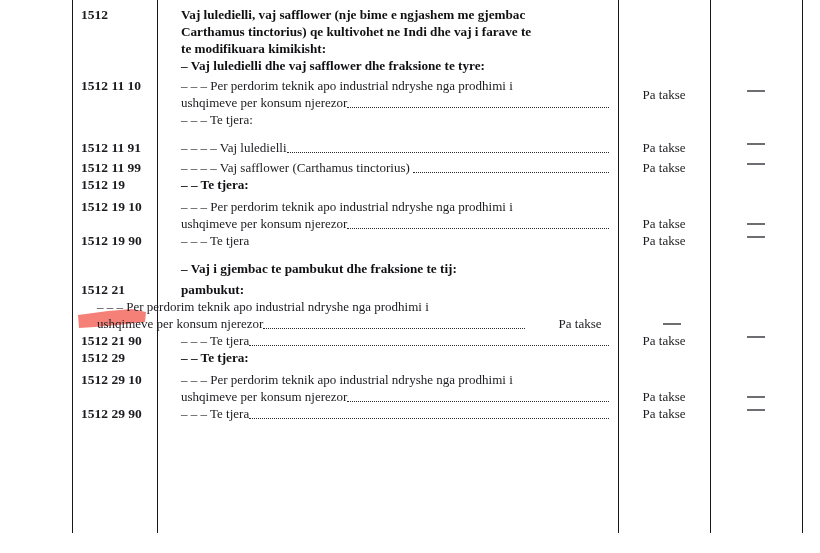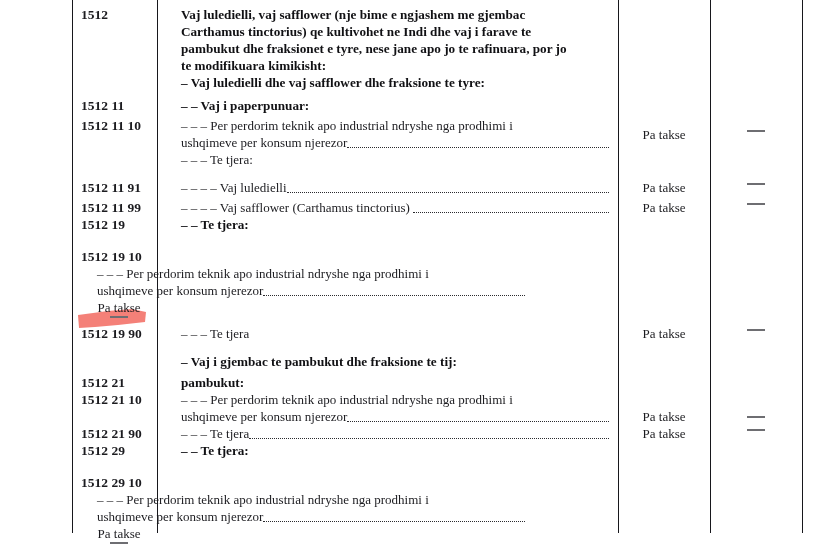--- a/index.html
+++ b/index.html
@@ -25,21 +25,21 @@
   .flexline .txt{white-space:pre;flex:0 0 auto;}
   .leader{flex:1 1 8px;min-width:8px;border-bottom:1.4px dotted #2b2b2f;margin-bottom:3px;}
   .tax{
     width:92px;display:flex;justify-content:center;align-items:center;
     font-size:13px;line-height:17px;white-space:nowrap;
   }
   .dashc{width:92px;display:flex;justify-content:center;align-items:center;}
   .tax.vend,.dashc.vend{align-items:flex-end;}
   .dashline{display:block;width:18px;height:2px;background:#6e6e72;margin-bottom:7px;}
   .tax.vend .taxtxt{margin-bottom:0;}
-  .mt4{margin-top:4px;}.mt5{margin-top:15px;flex-direction:column;}.mt6{margin-top:6px;}.mt7{margin-top:3px;}
+  .mt4{margin-top:4px;}.mt5{margin-top:5px;}.mt6{margin-top:6px;}.mt7{margin-top:3px;}
   .mt8{}.mt11{margin-top:11px;}.mt12{}
   .marker{position:absolute;left:76px;top:308px;width:72px;height:24px;}
 </style>
 </head>
 <body>
 
 <div class="page">
 
   <div class="vline" style="left:72px"></div>
   <div class="vline" style="left:157px"></div>
@@ -51,44 +51,35 @@
     <polygon points="2,7 32,3 56,1 70,4 69,14 42,17 19,19 3,20" fill="#f48078"></polygon>
   </svg>
 
   <div class="tbl">
 
     <div class="row">
       <div class="cell code">1512</div>
       <div class="cell desc bold">
         <div class="dline">Vaj luledielli, vaj safflower (nje bime e ngjashem me gjembac</div>
         <div class="dline">Carthamus tinctorius) qe kultivohet ne Indi dhe vaj i farave te</div>
-        <div class="dline">pambukut dhe fraksionet e tyre, nese jane apo jo te rafinuara, por jo</div>
         <div class="dline">te modifikuara kimikisht:</div>
       </div>
       <div class="cell tax"></div>
         <div class="cell dashc"></div>
     </div>
 
     <div class="row">
       <div class="cell code"></div>
       <div class="cell desc bold">
         <div class="dline">– Vaj luledielli dhe vaj safflower dhe fraksione te tyre:</div>
       </div>
       <div class="cell tax"></div>
         <div class="cell dashc"></div>
     </div>
 
-    <div class="row mt6">
-      <div class="cell code">1512 11</div>
-      <div class="cell desc bold">
-        <div class="dline">– – Vaj i paperpunuar:</div>
-      </div>
-      <div class="cell tax"></div>
-        <div class="cell dashc"></div>
-    </div>
 
     <div class="row mt7">
       <div class="cell code">1512 11 10</div>
       <div class="cell desc">
         <div class="dline">– – – Per perdorim teknik apo industrial ndryshe nga prodhimi i</div>
         <div class="dline flexline">
           <span class="txt">ushqimeve per konsum njerezor</span>
           <span class="leader"></span>
         </div>
       </div>
@@ -192,21 +183,20 @@
     <div class="row mt4">
       <div class="cell code">1512 21</div>
       <div class="cell desc bold">
         <div class="dline">pambukut:</div>
       </div>
       <div class="cell tax"></div>
         <div class="cell dashc"></div>
     </div>
 
     <div class="row">
-      <div class="cell code">1512 21 10</div>
       <div class="cell desc">
         <div class="dline">– – – Per perdorim teknik apo industrial ndryshe nga prodhimi i</div>
         <div class="dline flexline">
           <span class="txt">ushqimeve per konsum njerezor</span>
           <span class="leader"></span>
         </div>
       </div>
       <div class="cell tax vend">
         <span class="taxtxt">Pa takse</span>
       </div>

